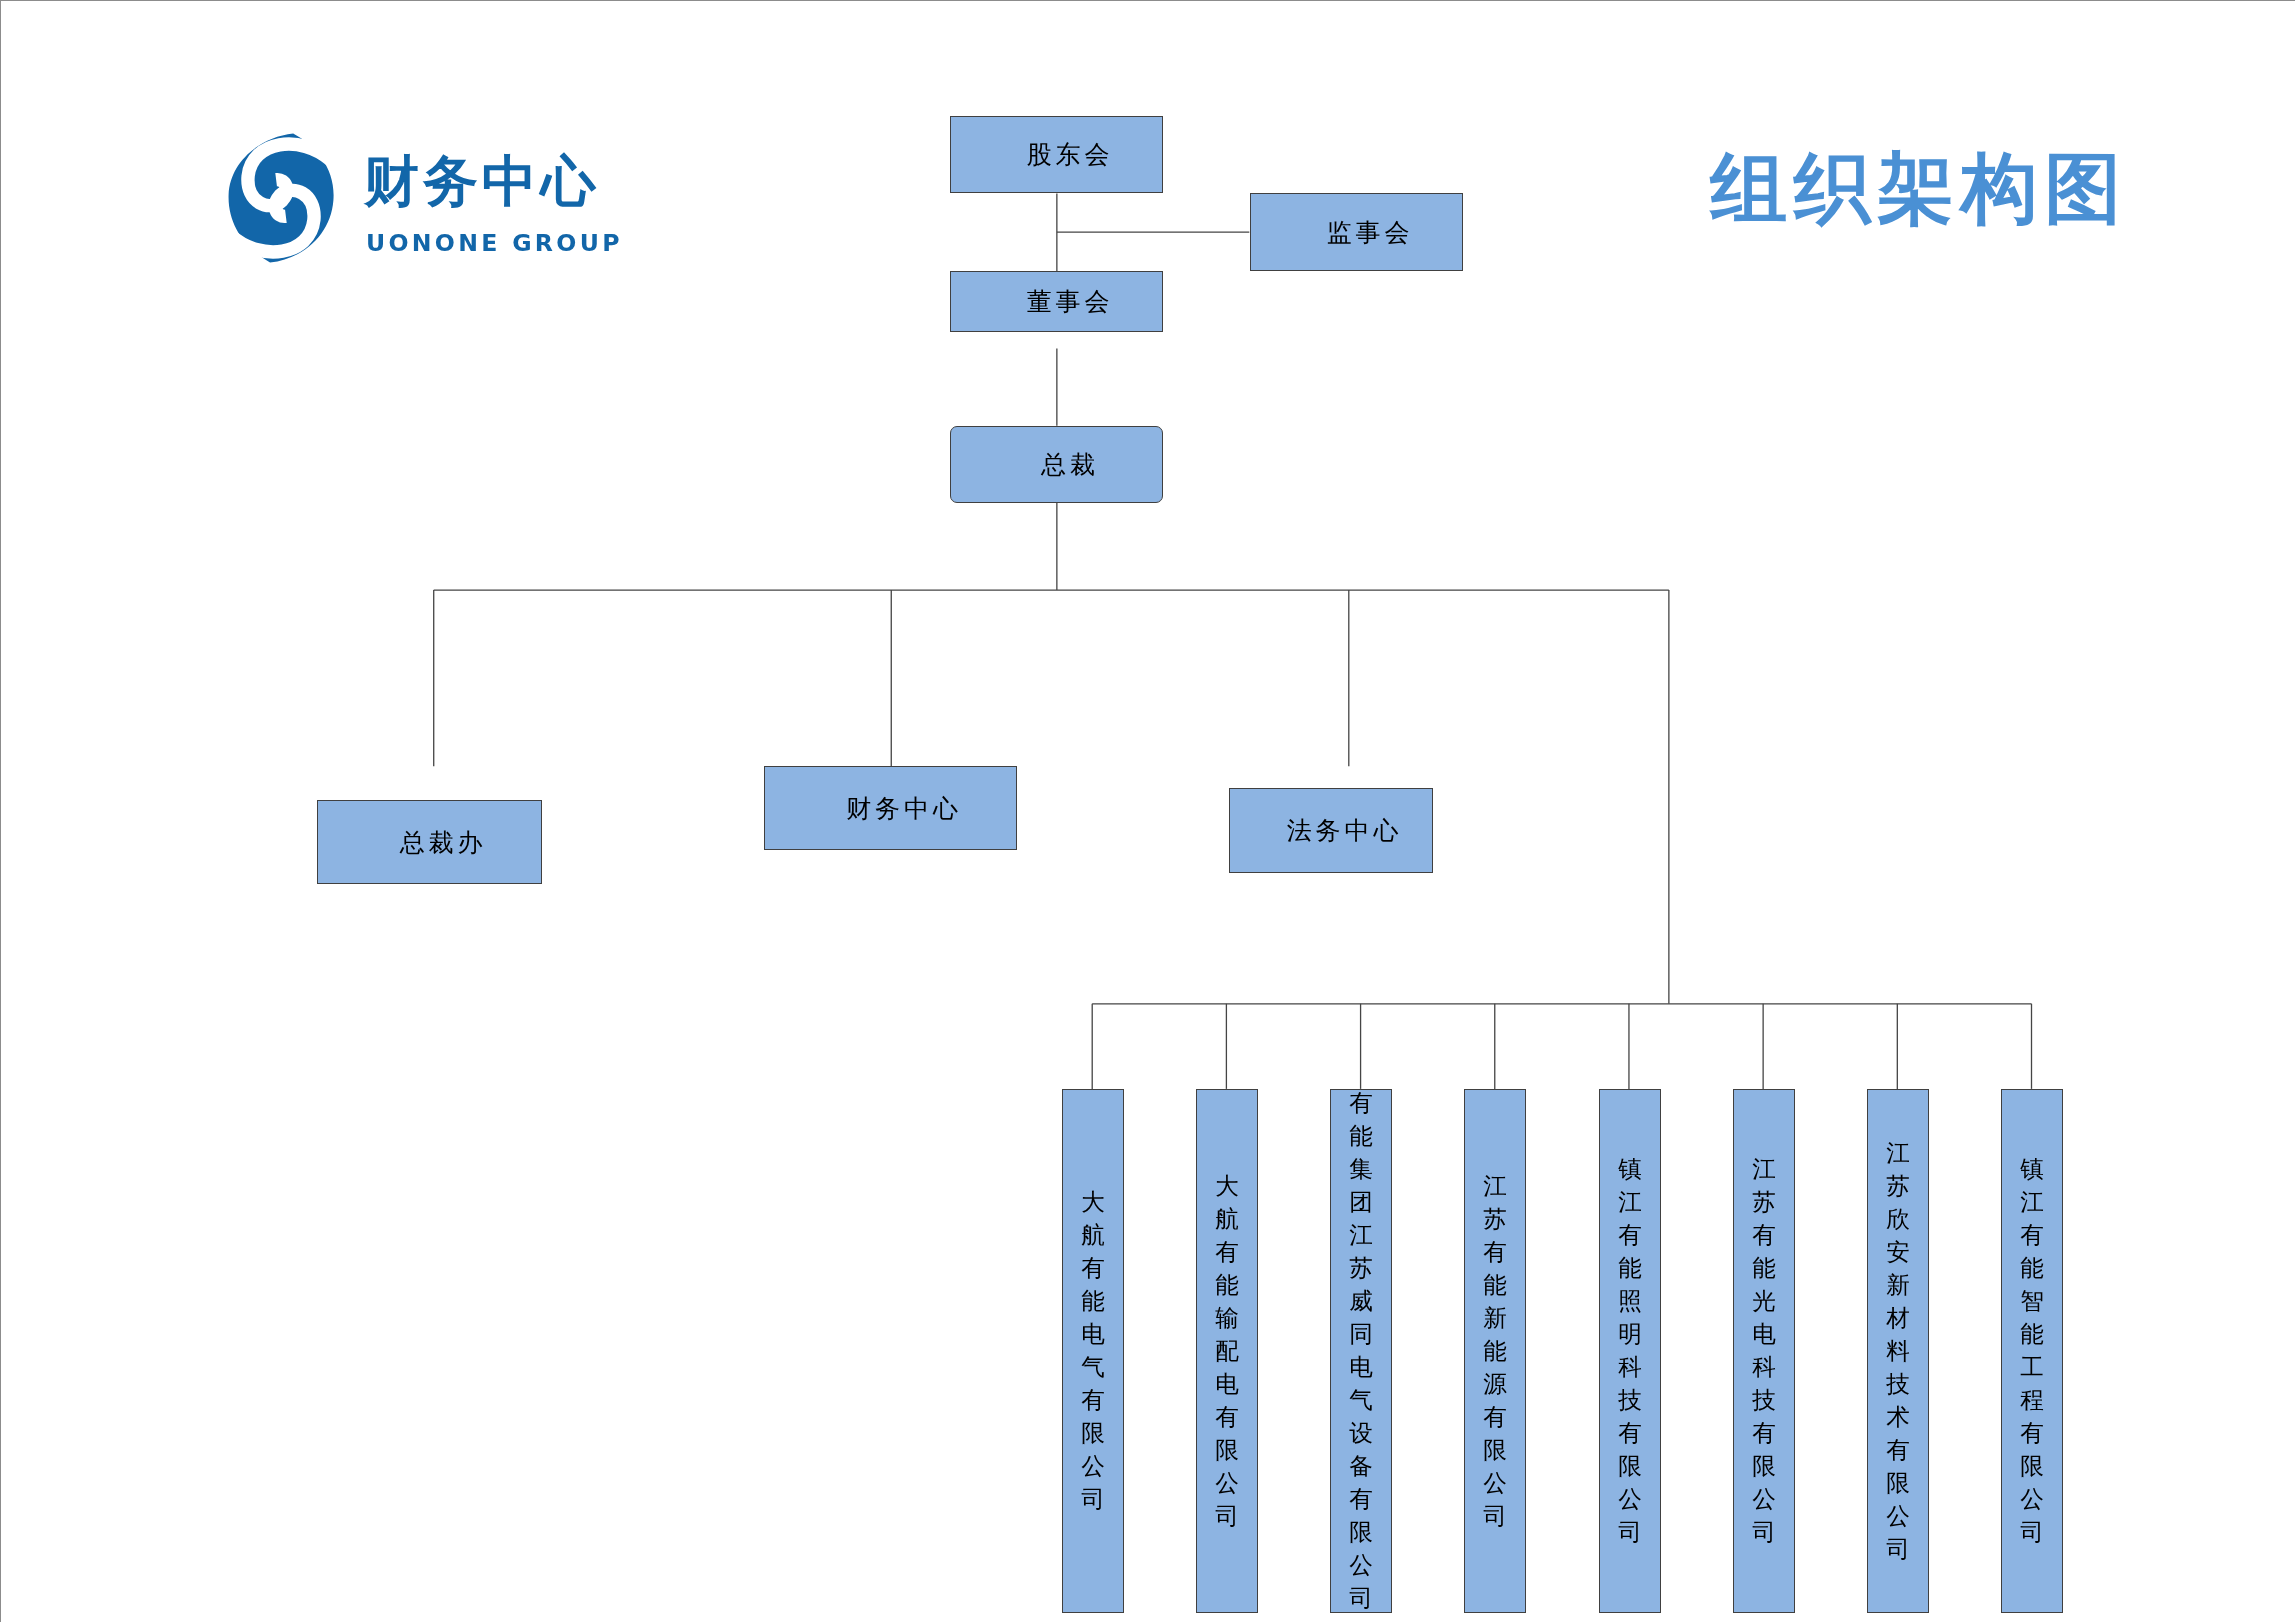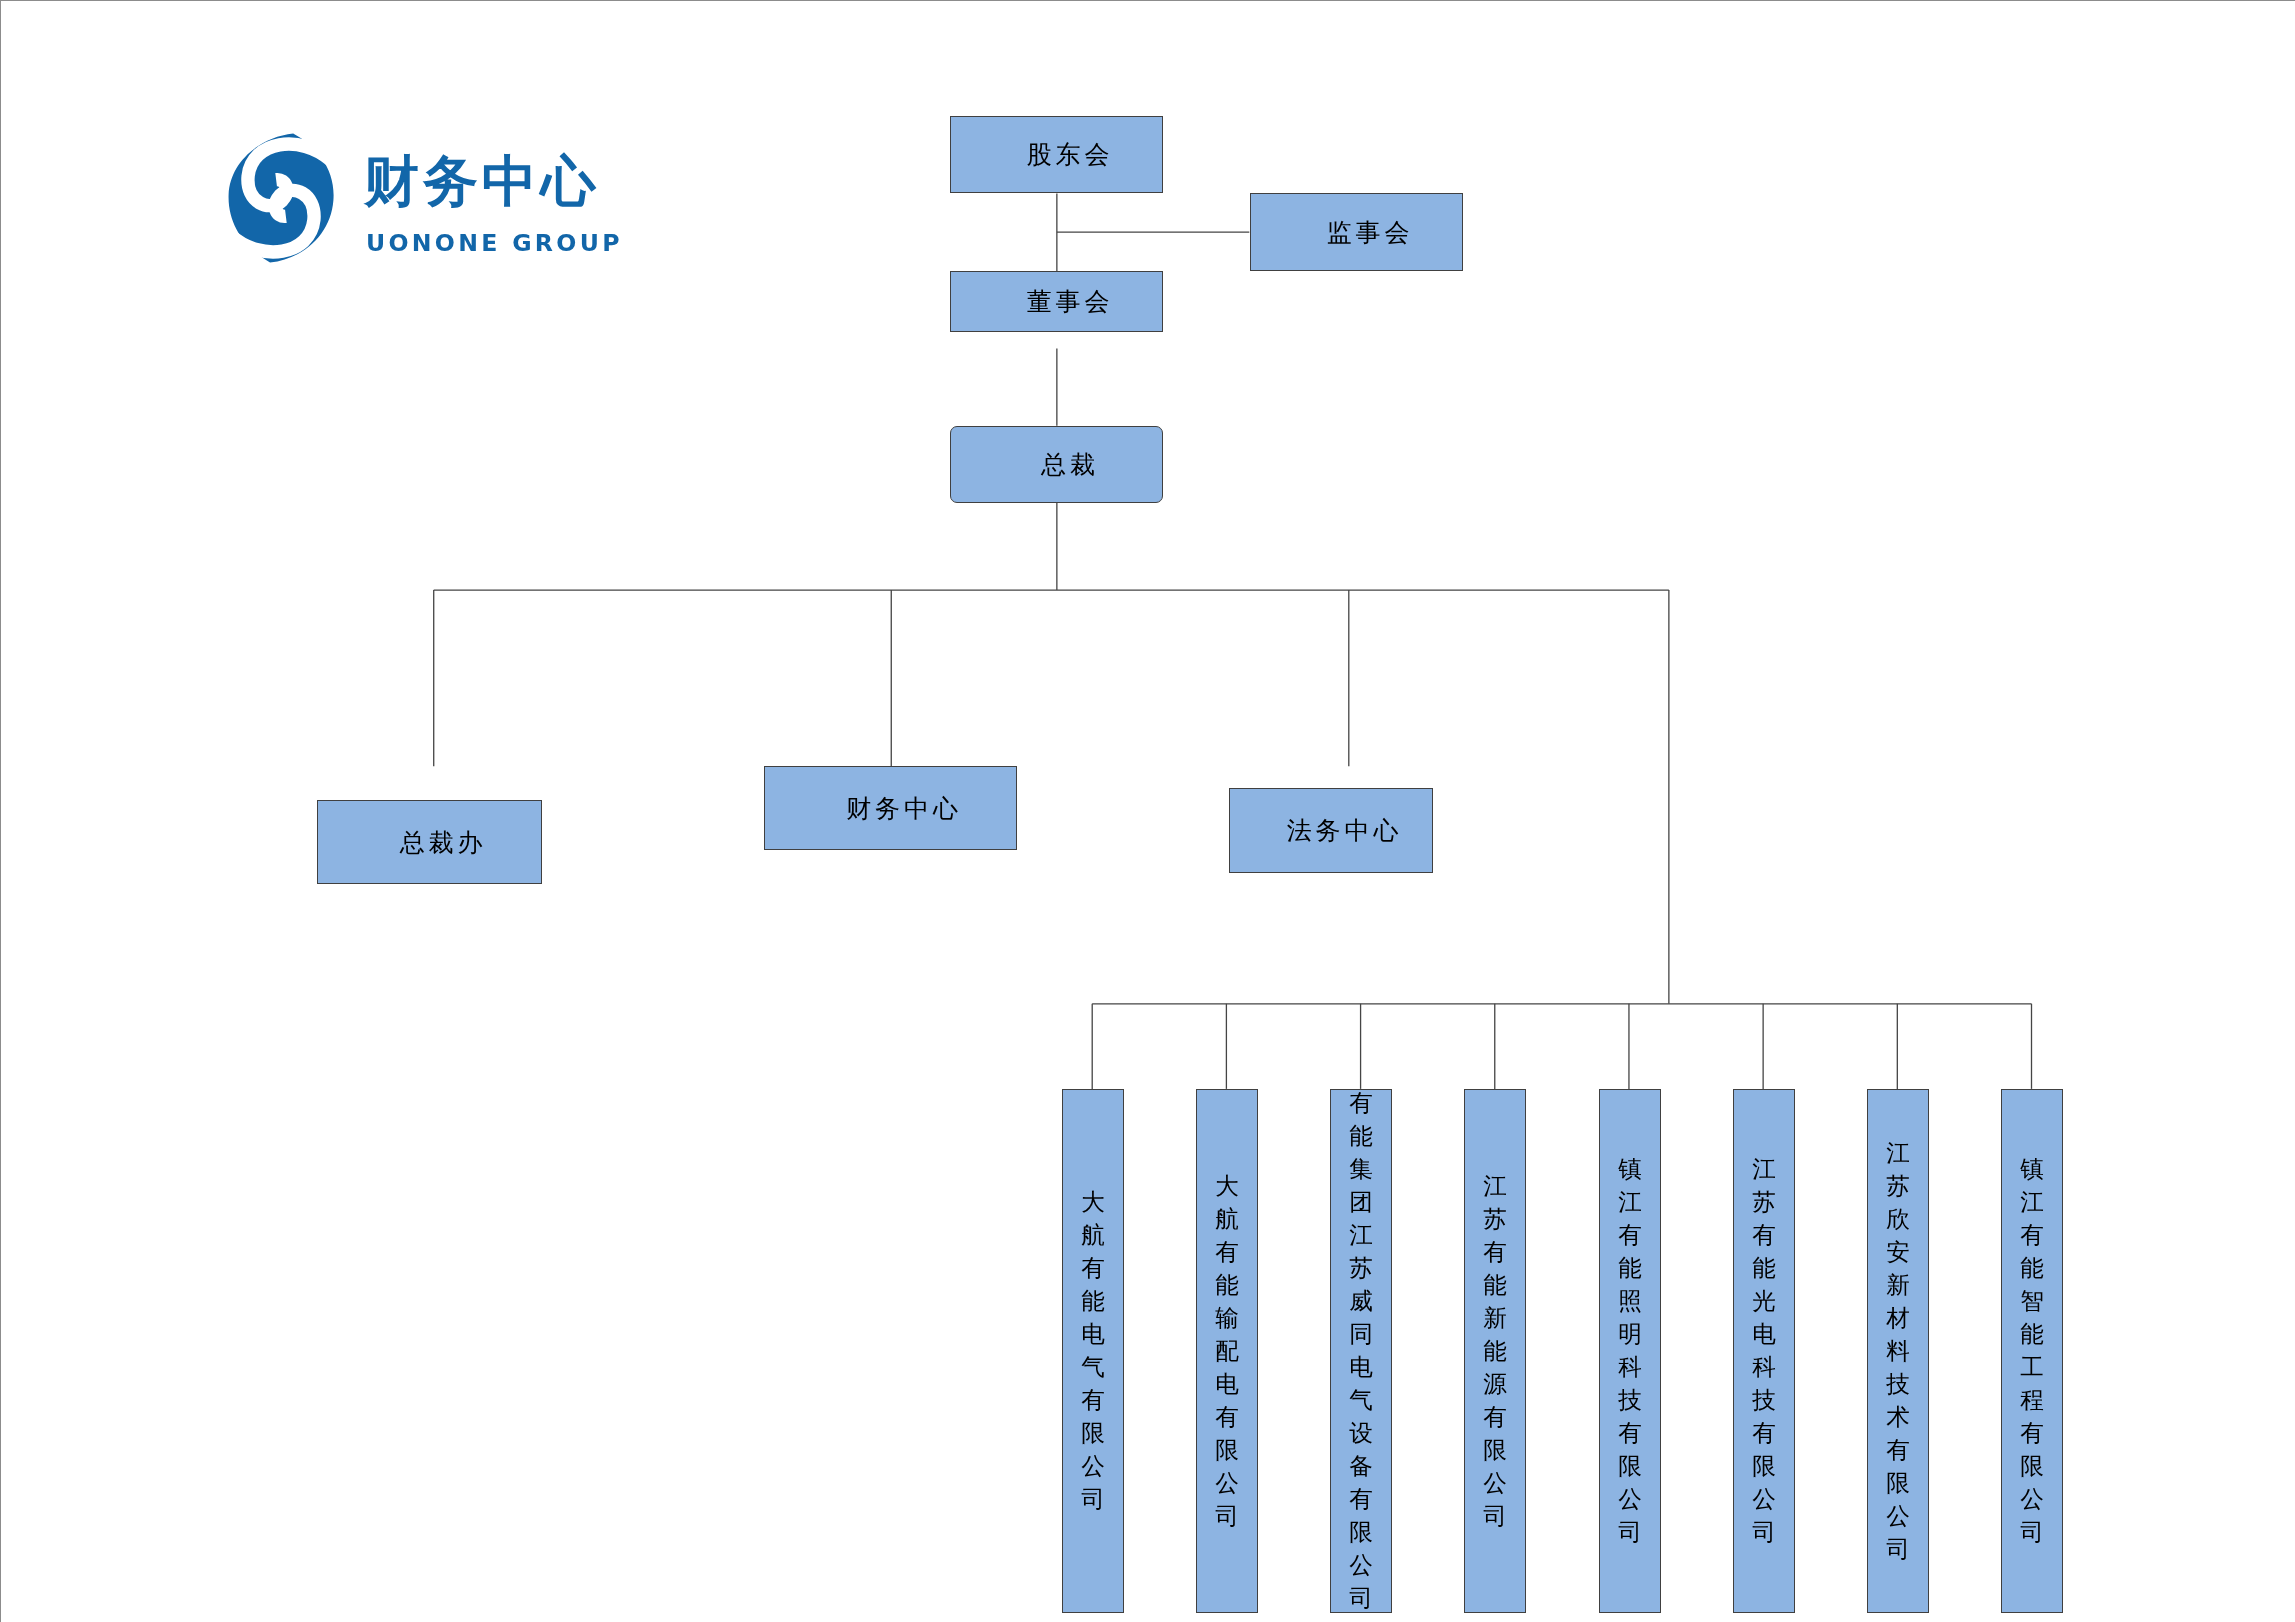--- a/index.html
+++ b/index.html
@@ -85,20 +85,21 @@
   <div class="logo">
     <svg class="logo-mark" width="122" height="134" viewBox="0 0 100 110" xmlns="http://www.w3.org/2000/svg">
       <path fill="#1266a9" d="M60,2 C32,5 8,26 7,52 C6,78 22,97 41,108 C69,105 91,84 93,57 C95,32 80,13 60,2 Z"></path>
       <path fill="none" stroke="#ffffff" stroke-width="11" d="M91,24 C66,2 26,8 23,37 C21,59 41,67 51,57 C58,49 54,39 46,40"></path>
       <path fill="none" stroke="#ffffff" stroke-width="11" d="M9,86 C34,108 74,102 77,73 C79,51 59,43 49,53 C42,61 46,71 54,70"></path>
     </svg>
     <div class="logo-cn">财务中心</div>
     <div class="logo-en">UONONE GROUP</div>
   </div>
 
+  <div class="chart-title">组织架构图</div>
 
   <div class="node" style="left:949px;top:115px;width:213px;height:77px;">股东会</div>
 
   <div class="node" style="left:1249px;top:192px;width:213px;height:78px;">监事会</div>
 
   <div class="node" style="left:949px;top:270px;width:213px;height:61px;">董事会</div>
 
   <div class="node" style="left:949px;top:425px;width:213px;height:77px;border-radius:7px;">总裁</div>
 
   <div class="node" style="left:316px;top:799px;width:225px;height:84px;">总裁办</div>

